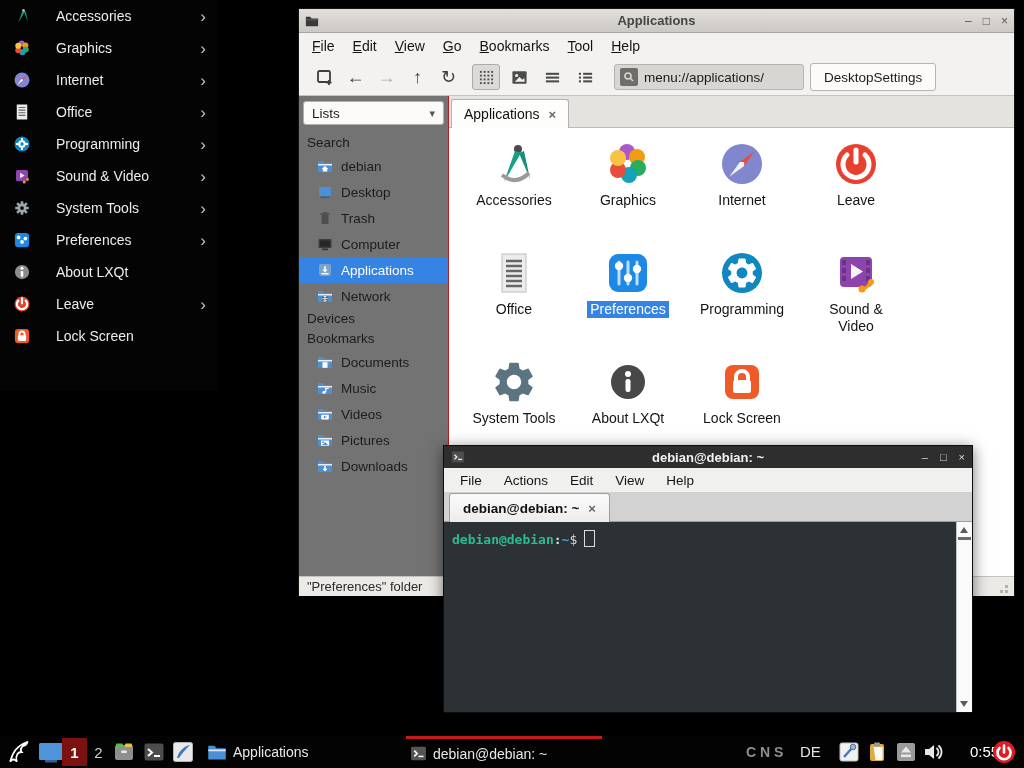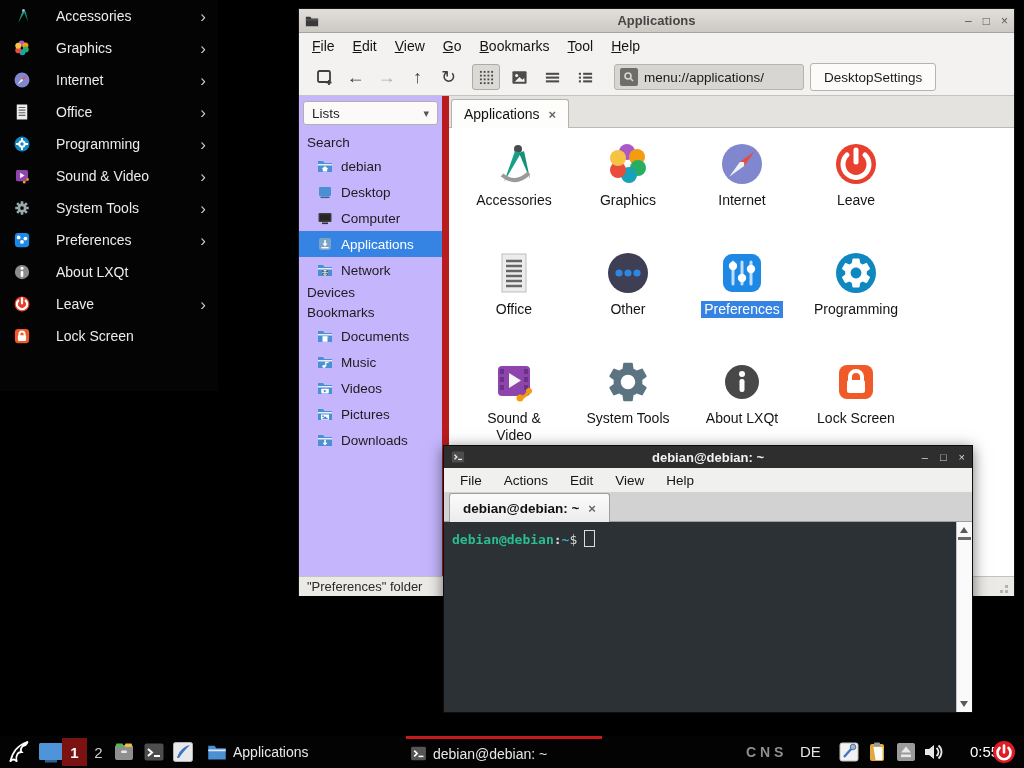--- a/index.html
+++ b/index.html
@@ -37,21 +37,21 @@
   .tbtn.disabled{color:#b2afaa}
   .viewbtn{width:28px;height:26px;display:flex;align-items:center;justify-content:center;margin-right:5px}
   .viewbtn.pressed{background:#dcdad6;border:1px solid #aeaba6;border-radius:3px;box-sizing:border-box}
   .addr{height:26px;background:#d8d6d2;border:1px solid #b7b4af;border-radius:3px;display:flex;align-items:center;
         width:190px;margin-left:10px;padding:0 5px;gap:6px;box-sizing:border-box}
   .addr-ico{width:18px;height:18px;background:#6f6d69;border-radius:2px;display:flex;align-items:center;justify-content:center;flex:0 0 auto}
   .addr input{background:transparent;border:none;outline:none;font-size:13.5px;color:#1a1a1a;width:150px;font-family:inherit;padding:0}
   .ds-btn{margin-left:6px;height:26px;padding:0 13px;background:#fcfbfa;border:1px solid #b7b4af;border-radius:3px;
           font-size:13.5px;color:#1c1c1c;display:flex;align-items:center}
   .fm-body{display:flex;height:480px}
-  .fm-side{width:150px;border-right:7px solid #b91c1c;background:#c4b5fd;box-sizing:border-box;flex:0 0 auto}
+  .fm-side{width:150px;border-right:1px solid #b91c1c;background:#737373;box-sizing:border-box;flex:0 0 auto}
   .combo{margin:5px 4px 8px 4px;height:24px;border:1px solid #b3b0ab;border-radius:3px;background:#fbfaf9;
          display:flex;align-items:center;padding:0 8px;font-size:13.5px;color:#1c1c1c;box-sizing:border-box}
   .caret{margin-left:auto;color:#555;font-size:11px}
   .tree{font-size:13.5px;color:#1c1c1c}
   .thead{height:20px;line-height:20px;padding-left:8px}
   .trow{height:26px;display:flex;align-items:center;padding-left:18px;gap:8px}
   .trow.sel{background:#3584e4;color:#fff}
   .si{width:16px;height:16px;flex:0 0 auto}
   .fm-main{flex:1;display:flex;flex-direction:column;background:#fff;min-width:0}
   .fm-tabbar{height:32px;background:#e5e3e0;border-bottom:1px solid #bdbab5;display:flex;align-items:flex-end;padding-left:2px;box-sizing:border-box}
@@ -251,20 +251,30 @@
               <svg viewBox="0 0 16 16" width="16" height="16">
                 <rect x="2" y="3" width="12" height="9" rx="1" fill="#4b8fd5"></rect>
                 <rect x="3.5" y="12.5" width="9" height="1.6" fill="#39648f"></rect>
               </svg>
             </span>
           <span>Desktop</span>
         </div>
         <div class="trow">
           <span class="si">
               <svg viewBox="0 0 16 16" width="16" height="16">
+                <rect x="4.5" y="5" width="7" height="9" rx="1" fill="#4e4e4e"></rect>
+                <rect x="3.5" y="3.2" width="9" height="1.6" fill="#4e4e4e"></rect>
+                <rect x="6.3" y="2" width="3.4" height="1.4" fill="#4e4e4e"></rect>
+              </svg>
+            </span>
+          <span>Trash</span>
+        </div>
+        <div class="trow">
+          <span class="si">
+              <svg viewBox="0 0 16 16" width="16" height="16">
                 <rect x="1.5" y="3" width="13" height="9" rx="1" fill="#3c3c3c"></rect>
                 <rect x="3" y="4.5" width="10" height="6" fill="#262626"></rect>
                 <rect x="5" y="12.5" width="6" height="1.6" fill="#333"></rect>
               </svg>
             </span>
           <span>Computer</span>
         </div>
         <div class="trow sel">
           <span class="si">
               <svg viewBox="0 0 16 16" width="16" height="16">
@@ -405,31 +415,20 @@
         <div class="cell">
           <span class="gic">
               <svg viewBox="0 0 48 48" width="48" height="48">
                 <rect x="12" y="5" width="24" height="38" fill="#ececec" stroke="#bdbdbd"></rect>
                 <g stroke="#666" stroke-width="2.6">
                   <path d="M16 12h16M16 17h16M16 22h16M16 27h16M16 32h16M16 37h16"></path>
                 </g>
               </svg>
             </span>
           <span class="glabel">Office</span>
-        </div>
-        <div class="cell">
-          <span class="gic">
-              <svg viewBox="0 0 48 48" width="48" height="48">
-                <circle cx="24" cy="24" r="20" fill="#3e3e54"></circle>
-                <circle cx="15" cy="24" r="3.6" fill="#2e86de"></circle>
-                <circle cx="24" cy="24" r="3.6" fill="#2e86de"></circle>
-                <circle cx="33" cy="24" r="3.6" fill="#2e86de"></circle>
-              </svg>
-            </span>
-          <span class="glabel">Other</span>
         </div>
         <div class="cell">
           <span class="gic">
               <svg viewBox="0 0 48 48" width="48" height="48">
                 <rect x="5" y="5" width="38" height="38" rx="9" fill="#1e88e5"></rect>
                 <g stroke="#bfe0fa" stroke-width="3" stroke-linecap="round">
                   <path d="M15 13v22M24 13v22M33 13v22"></path>
                 </g>
                 <circle cx="15" cy="17" r="4.2" fill="#fff"></circle>
                 <circle cx="24" cy="29" r="4.2" fill="#fff"></circle>

